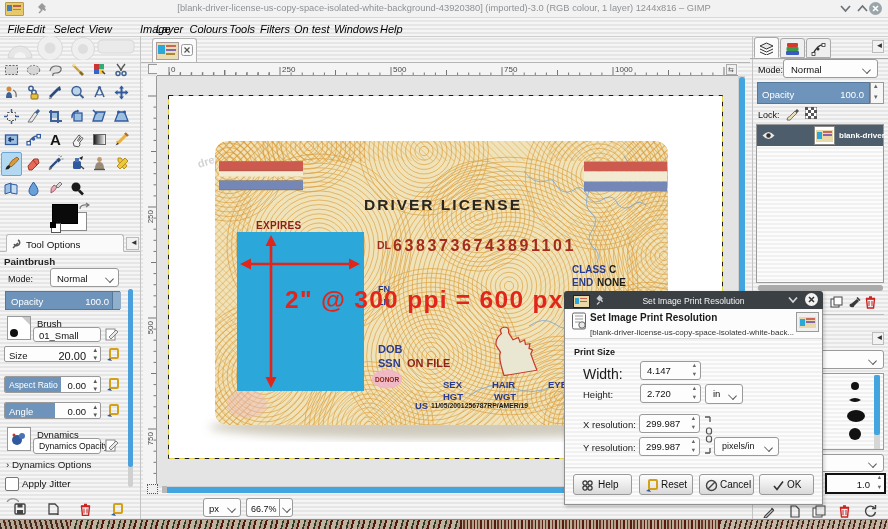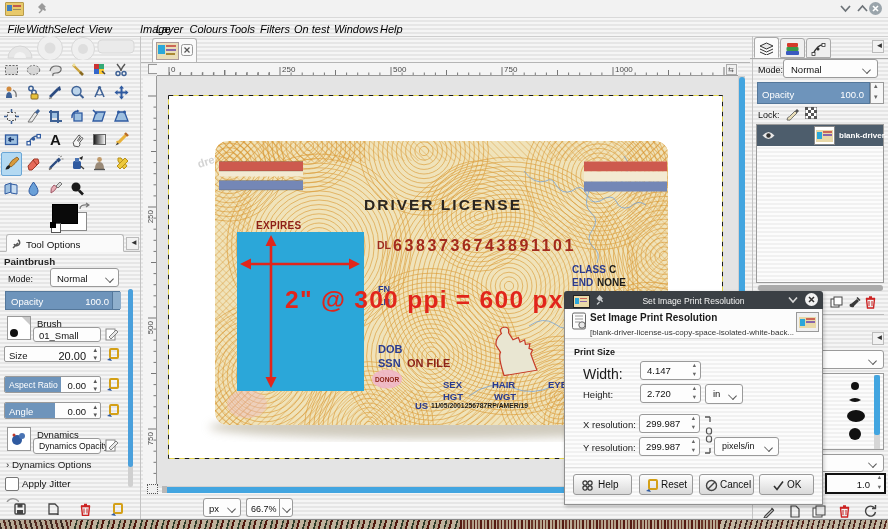--- a/index.html
+++ b/index.html
@@ -22,36 +22,37 @@
 <div class="abs" id="titlebar" style="left:0;top:0;width:888px;height:17px;background:#f2f2f2;border-bottom:1px solid #d9d9d9;">
   <div class="abs" style="left:5px;top:2px;width:17px;height:12px;background:#e8c96a;border:1px solid #b89b4a;border-radius:1px;">
     <div class="abs" style="left:1px;top:2px;width:5px;height:6px;background:#3f7fc0;"></div>
     <div class="abs" style="left:7px;top:2px;width:8px;height:2px;background:#c05a4a;"></div>
     <div class="abs" style="left:7px;top:6px;width:8px;height:1px;background:#9a8a5a;"></div>
   </div>
   <svg class="abs" style="left:37px;top:2px;" width="13" height="13" viewBox="0 0 13 13">
         <path d="M5 1 l4 4 -1.5 .5 L9 8 8 9 5.5 7.5 5 9 1 5z" fill="#9a9a9a"></path>
         <path d="M2 11 L5 8" stroke="#9a9a9a" stroke-width="1.4" fill="none"></path>
       </svg>
+  <div class="abs" style="left:0;top:3px;width:888px;text-align:center;font-size:9.3px;color:#8e9194;letter-spacing:0px;">[blank-driver-license-us-copy-space-isolated-white-background-43920380] (imported)-3.0 (RGB colour, 1 layer) 1244x816 – GIMP</div>
   <svg class="abs" style="left:840px;top:4px;" width="11" height="9" viewBox="0 0 11 9">
         <path d="M1 2 L5.5 7 L10 2" stroke="#6d7378" stroke-width="1.7" fill="none"></path>
       </svg>
   <svg class="abs" style="left:857px;top:4px;" width="11" height="9" viewBox="0 0 11 9">
         <path d="M1 7 L5.5 2 L10 7" stroke="#6d7378" stroke-width="1.7" fill="none"></path>
       </svg>
   <div class="abs" style="left:869px;top:2px;width:13px;height:13px;border-radius:50%;background:#9aa4ab;">
     <svg class="abs" style="left:3px;top:3px;" width="7" height="7" viewBox="0 0 7 7">
           <path d="M1 1 L6 6 M6 1 L1 6" stroke="#fff" stroke-width="1.6"></path>
         </svg>
   </div>
 </div>
 
 <div class="abs stripes" id="menubar" style="left:0;top:18px;width:888px;height:18px;border-bottom:1px solid #cfcfcf;font-size:11px;color:#000;font-style:italic;">
   <span class="abs" style="left:7.5px;top:5px;">File</span>
-  <span class="abs" style="left:26px;top:5px;">Width</span>
+  <span class="abs" style="left:26px;top:5px;">Edit</span>
   <span class="abs" style="left:53.5px;top:5px;">Select</span>
   <span class="abs" style="left:88.4px;top:5px;">View</span>
   <span class="abs" style="left:120px;top:5px;padding-left:20px;">Image</span>
   <span class="abs" style="left:155.7px;top:5px;">Layer</span>
   <span class="abs" style="left:189.5px;top:5px;">Colours</span>
   <span class="abs" style="left:229.2px;top:5px;">Tools</span>
   <span class="abs" style="left:260px;top:5px;">Filters</span>
   <span class="abs" style="left:294px;top:5px;">On test</span>
   <span class="abs" style="left:334px;top:5px;">Windows</span>
   <span class="abs" style="left:380px;top:5px;">Help</span>

